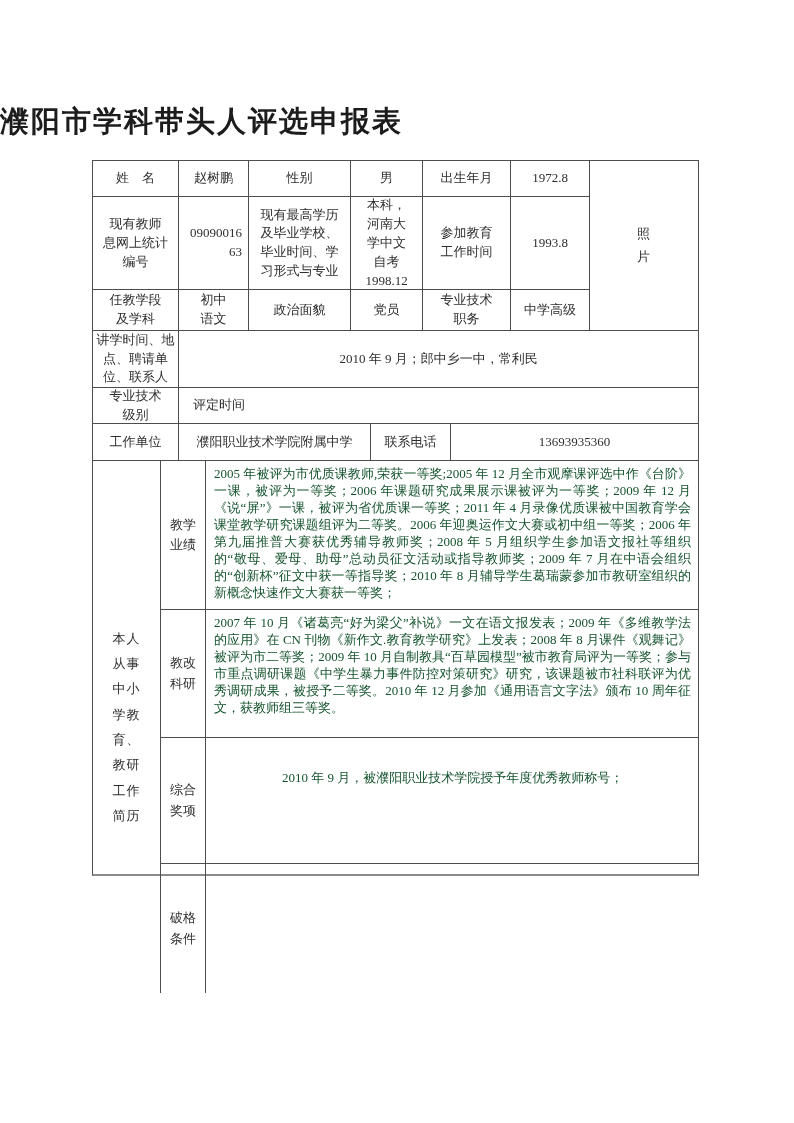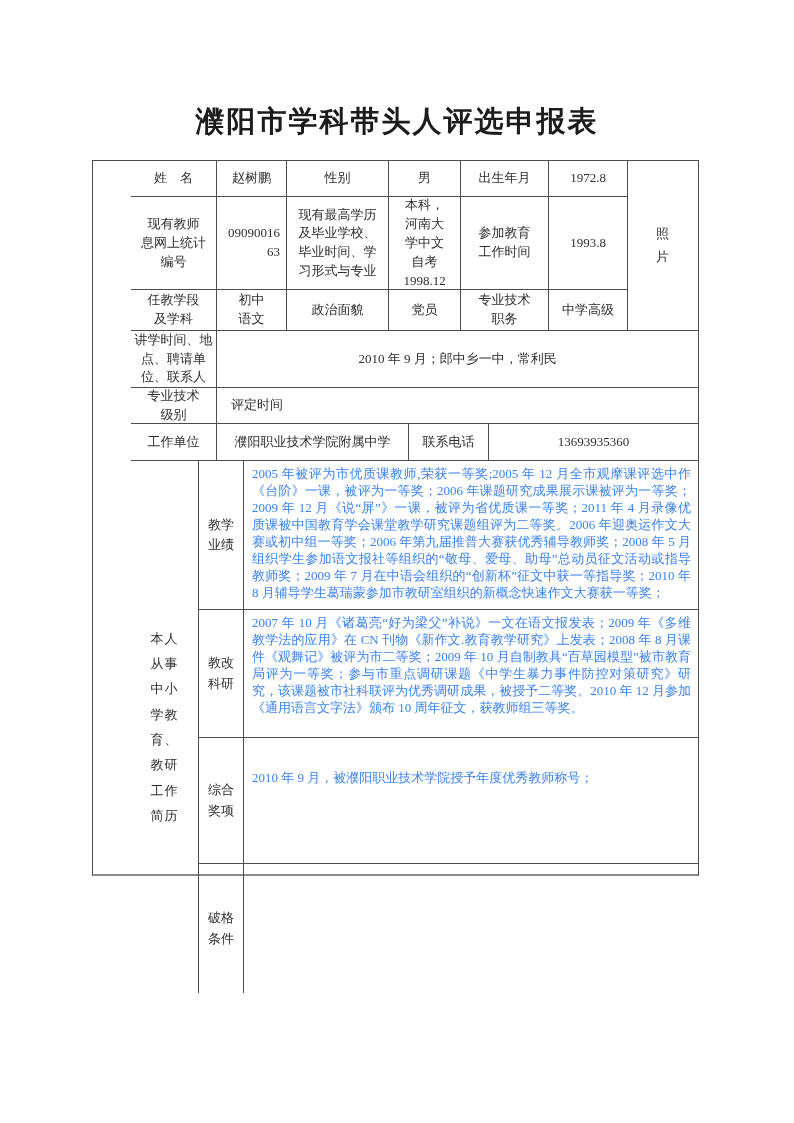--- a/index.html
+++ b/index.html
@@ -4,28 +4,27 @@
 <style>
   * { margin:0; padding:0; box-sizing:border-box; }
   html,body { background:#e9e9e9; }
   .sheet {
     position:relative; width:794px; height:1123px; margin:0 auto;
     background:#ffffff; color:#2e2e2e;
     font-family:"Liberation Serif","DejaVu Serif",serif;
   }
   .doc-title {
     position:absolute; top:102px; left:0; width:100%;
-    text-align:center; font-size:29px; font-weight:bold; letter-spacing:2px;
+    text-align:left; font-size:29px; font-weight:bold; letter-spacing:2px;
     color:#1c1c1c; font-family:"DejaVu Sans","Liberation Sans",sans-serif;
   }
   .form {
     position:absolute; left:92px; top:160px; width:607px; height:716px;
     border:1px solid #4d4d4d; border-bottom:2px solid #8a8a8a;
     font-size:13px;
-    padding-left:38px;
   }
   .r { display:flex; border-bottom:1px solid #4d4d4d; }
   .cell {
     display:flex; align-items:center; justify-content:center;
     text-align:center; white-space:pre-line; line-height:1.45;
     border-right:1px solid #4d4d4d; padding:1px 2px; overflow:hidden;
   }
   .topblock { display:flex; border-bottom:1px solid #4d4d4d; height:170px; }
   .topleft { flex:0 0 497px; border-right:1px solid #4d4d4d; display:flex; flex-direction:column; }
   .topleft .r:last-child { border-bottom:none; }
@@ -43,24 +42,24 @@
     width:68px; border-right:1px solid #4d4d4d; line-height:1.95; letter-spacing:1px;
   }
   .resume-rows { flex:1; display:flex; flex-direction:column; }
   .rrow { display:flex; border-bottom:1px solid #4d4d4d; }
   .rrow:last-child { border-bottom:none; }
   .s0{height:149px;} .s1{height:128px;} .s2{height:126px;} .s3{flex:1;}
   .sublab { width:45px; border-right:1px solid #4d4d4d; line-height:1.55; }
   .content {
     flex:1; display:block; border-right:none; text-align:justify;
     padding:4px 7px 2px 8px; line-height:17px; white-space:normal;
-    font-size:13px; color:#3b82f6;
+    font-size:13px; color:#14532d;
   }
   .content-center {
-    padding-top:31px; line-height:17px;
+    text-align:center; padding-top:31px; line-height:17px;
   }
   .edu-val { padding:0 9px; }
   .id-val { word-break:break-all; padding:0 6px;text-align:right; }
 </style>
 </head>
 <body>
 
 <div class="sheet">
 
   <h1 class="doc-title">濮阳市学科带头人评选申报表</h1>

